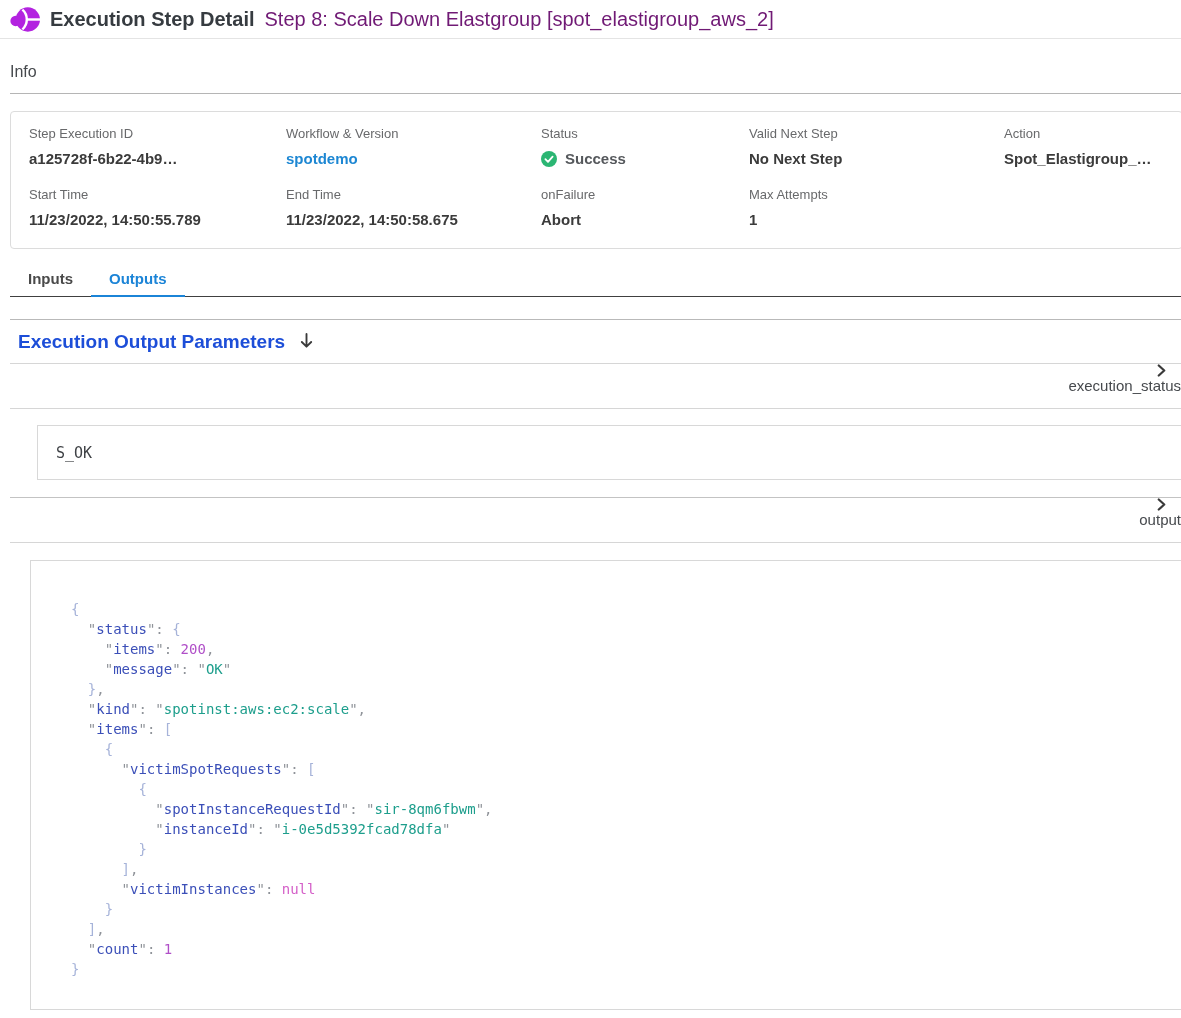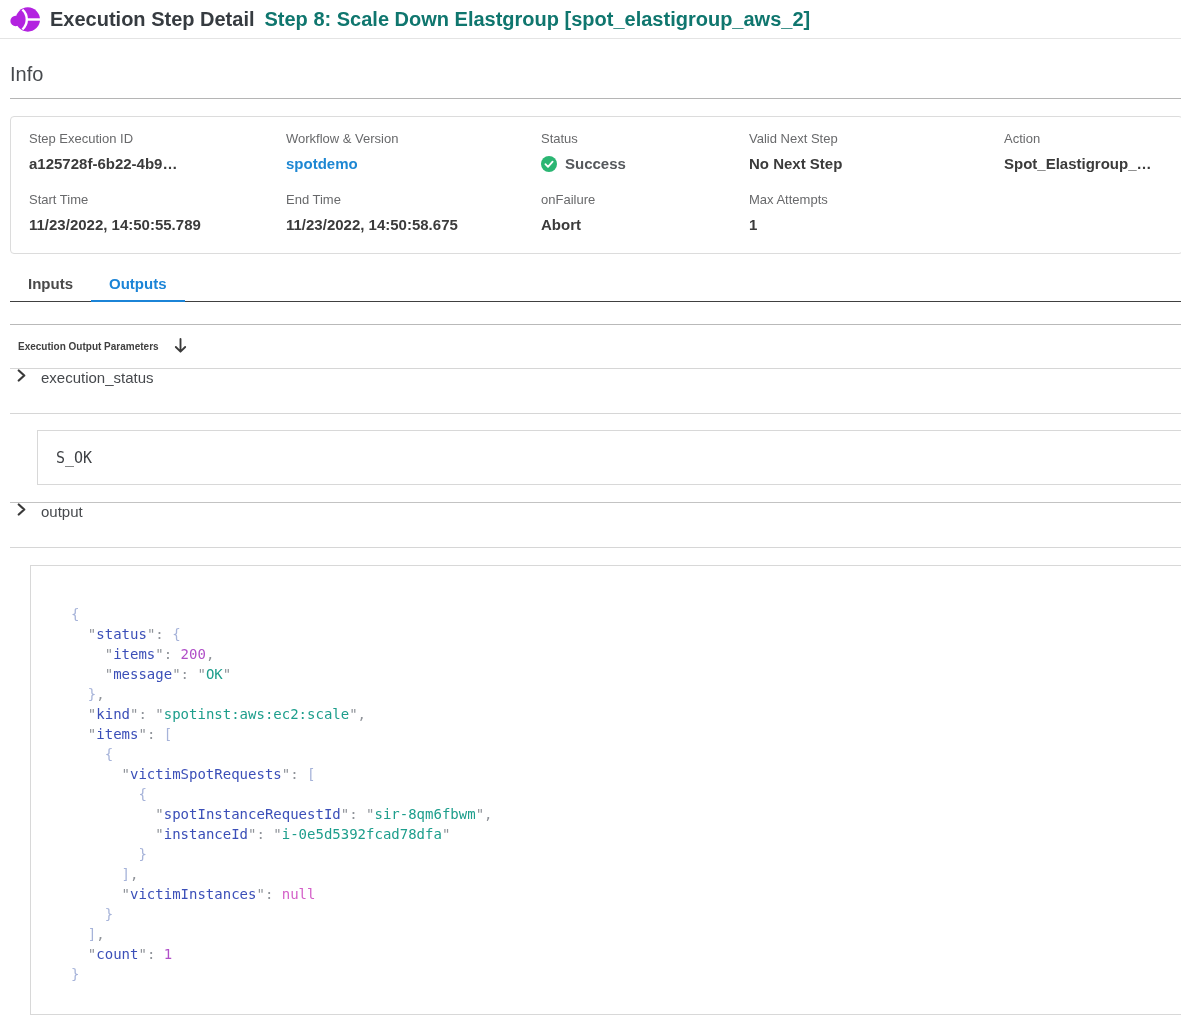--- a/index.html
+++ b/index.html
@@ -4,25 +4,25 @@
 <style>
   * { margin:0; padding:0; box-sizing:border-box; }
   html,body { width:1181px; height:1018px; background:#fff; overflow:hidden;
     font-family:"Liberation Sans", sans-serif; }
 
   
   .app-header { height:39px; display:flex; align-items:center; padding-left:10px;
     border-bottom:1px solid #e4e4e4; }
   .logo { width:30px; height:27px; margin-right:10px; flex:0 0 auto; }
   .hdr-title { font-size:20px; font-weight:700; color:#363b40; margin-right:10px; }
-  .hdr-subtitle { font-size:20px; font-weight:700; color:#0f766e; }
+  .hdr-subtitle { font-size:20px; font-weight:400; color:#701a75; }
 
   
   .content { padding-left:10px; }
-  .info-label { font-size:20px; color:#46494d; padding:24px 0 12px 0; }
+  .info-label { font-size:16px; color:#46494d; padding:24px 0 12px 0; }
   .rule { border:none; border-top:1px solid #b5b5b5; }
   .rule-light { border:none; border-top:1px solid #d6d6d6; }
 
   .info-card { margin-top:17px; margin-right:-2px; border:1px solid #dcdcdc;
     border-radius:4px; background:#fff; padding:14px 0 20px 18px;
     display:grid; grid-template-columns:257px 255px 208px 255px 1fr; row-gap:20px; }
   .cell .lbl { font-size:13px; color:#68696b; margin-bottom:9px; }
   .cell .val { font-size:15px; font-weight:600; color:#3b3b3b; }
   .cell .val a { color:#1d87d3; text-decoration:none; }
   .status-val { display:flex; align-items:center; font-weight:bold; color:#55585c !important; }
@@ -31,24 +31,24 @@
   
   .tabbar { margin-top:15px; display:flex; border-bottom:1px solid #404040; }
   .tab { padding:6px 18px 8px 18px; font-size:15px; font-weight:600; color:#4a4a4a;
     cursor:pointer; border-bottom:2px solid transparent; margin-bottom:-1px; }
   .tab.active { color:#1b84d7; border-bottom-color:#1b84d7; }
 
   .section-sep { margin-top:22px; border:none; border-top:1px solid #b9b9b9; }
 
   
   .eop-row { display:flex; align-items:center; height:43px; }
-  .eop-title { font-size:10px; font-weight:700; color:#404040; margin-left:8px; }
+  .eop-title { font-size:19px; font-weight:700; color:#1d4ed8; margin-left:8px; }
   .dl-icon { margin-left:14px; cursor:pointer; display:flex; align-items:center; }
 
-  .param-row { display:flex; align-items:flex-start; height:44px; }
+  .param-row { display:flex; align-items:flex-end; height:44px;flex-direction:column; }
   .chev { margin-left:6px; margin-right:14px; cursor:pointer; display:flex; align-items:center; }
   .param-name { font-size:15px; color:#46494d; }
 
   .value-box { margin-left:27px; margin-right:-2px; margin-top:16px; margin-bottom:17px;
     border:1px solid #d8d8d8; background:#fff; height:55px; display:flex; align-items:center;
     padding-left:18px; font-family:"DejaVu Sans Mono", monospace; font-size:15px; color:#3f4246; }
 
   .code-box { margin-left:20px; margin-right:-2px; margin-top:17px;
     border:1px solid #d8d8d8; background:#fff; height:450px;
     padding:38px 20px 30px 40px; overflow:hidden; }

